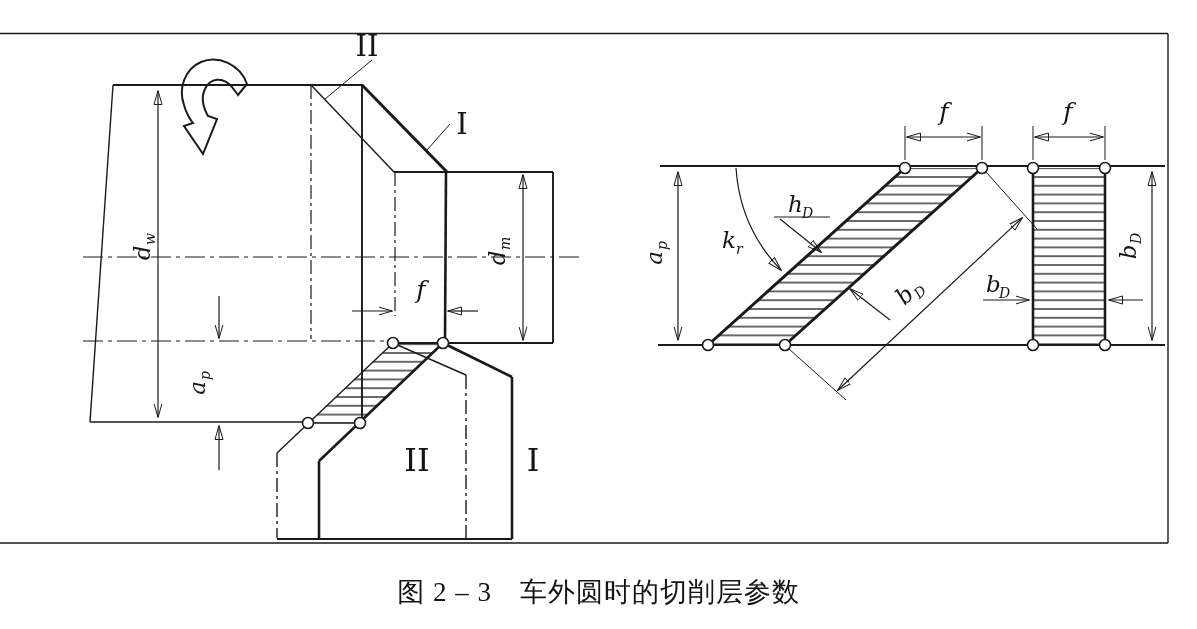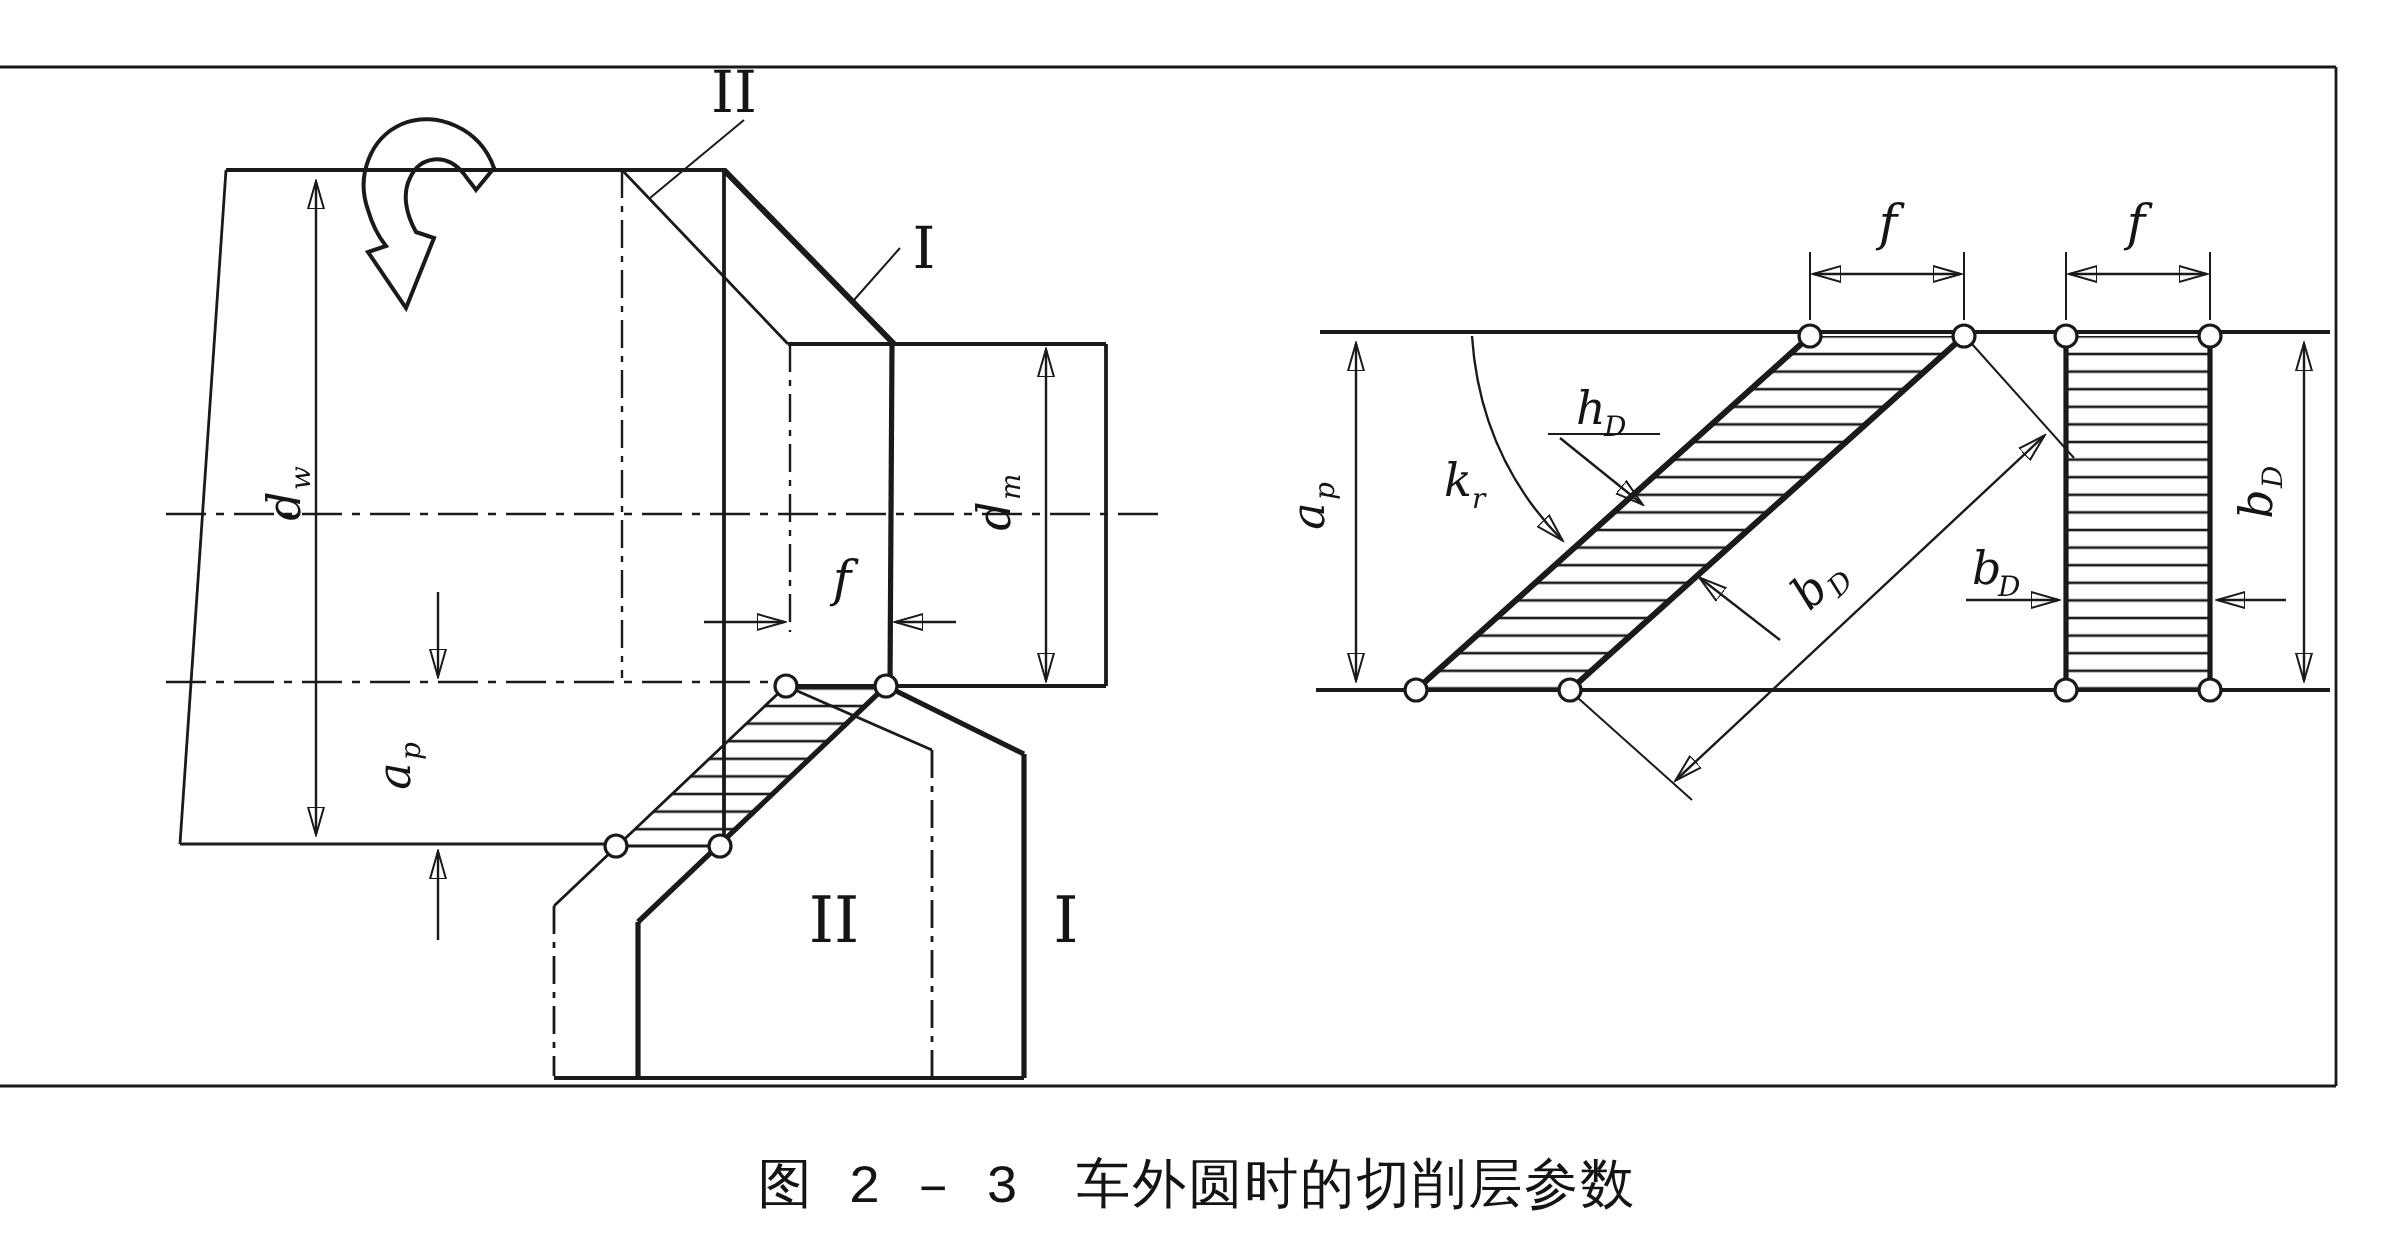--- a/index.html
+++ b/index.html
@@ -16,21 +16,21 @@
   .centerln{stroke-dasharray:20 5 4 5;}
   svg text{fill:#151515;}
   .it{font-family:"DejaVu Serif",serif;font-style:italic;}
   .rom{font-family:"DejaVu Serif",serif;font-style:normal;}
   .lblM{font-size:23px;}
   .lblS{font-size:14px;}
   .romT{font-size:29px;}
   .romB{font-size:32px;}
   .fl{font-size:25px;}
   .caption{position:absolute;left:0;top:574px;width:1197px;text-align:center;
-           font-family:Liberation Mono, monospace;font-size:27px;color:#141414;letter-spacing:1px;}
+           font-family:Liberation Serif, serif;font-size:27px;color:#141414;letter-spacing:1px;}
   .caption .num{margin-right:28px;}
 </style>
 </head>
 <body>
 
 <div class="stage">
 <svg width="1197" height="629" viewBox="0 0 1197 629">
   <defs>
     <marker id="arw" markerUnits="userSpaceOnUse" markerWidth="15" markerHeight="11" refX="13.5" refY="5" orient="auto-start-reverse">
       <path d="M0,1 L14,5 L0,9 Z" fill="#1a1a1a" stroke="none"></path>

